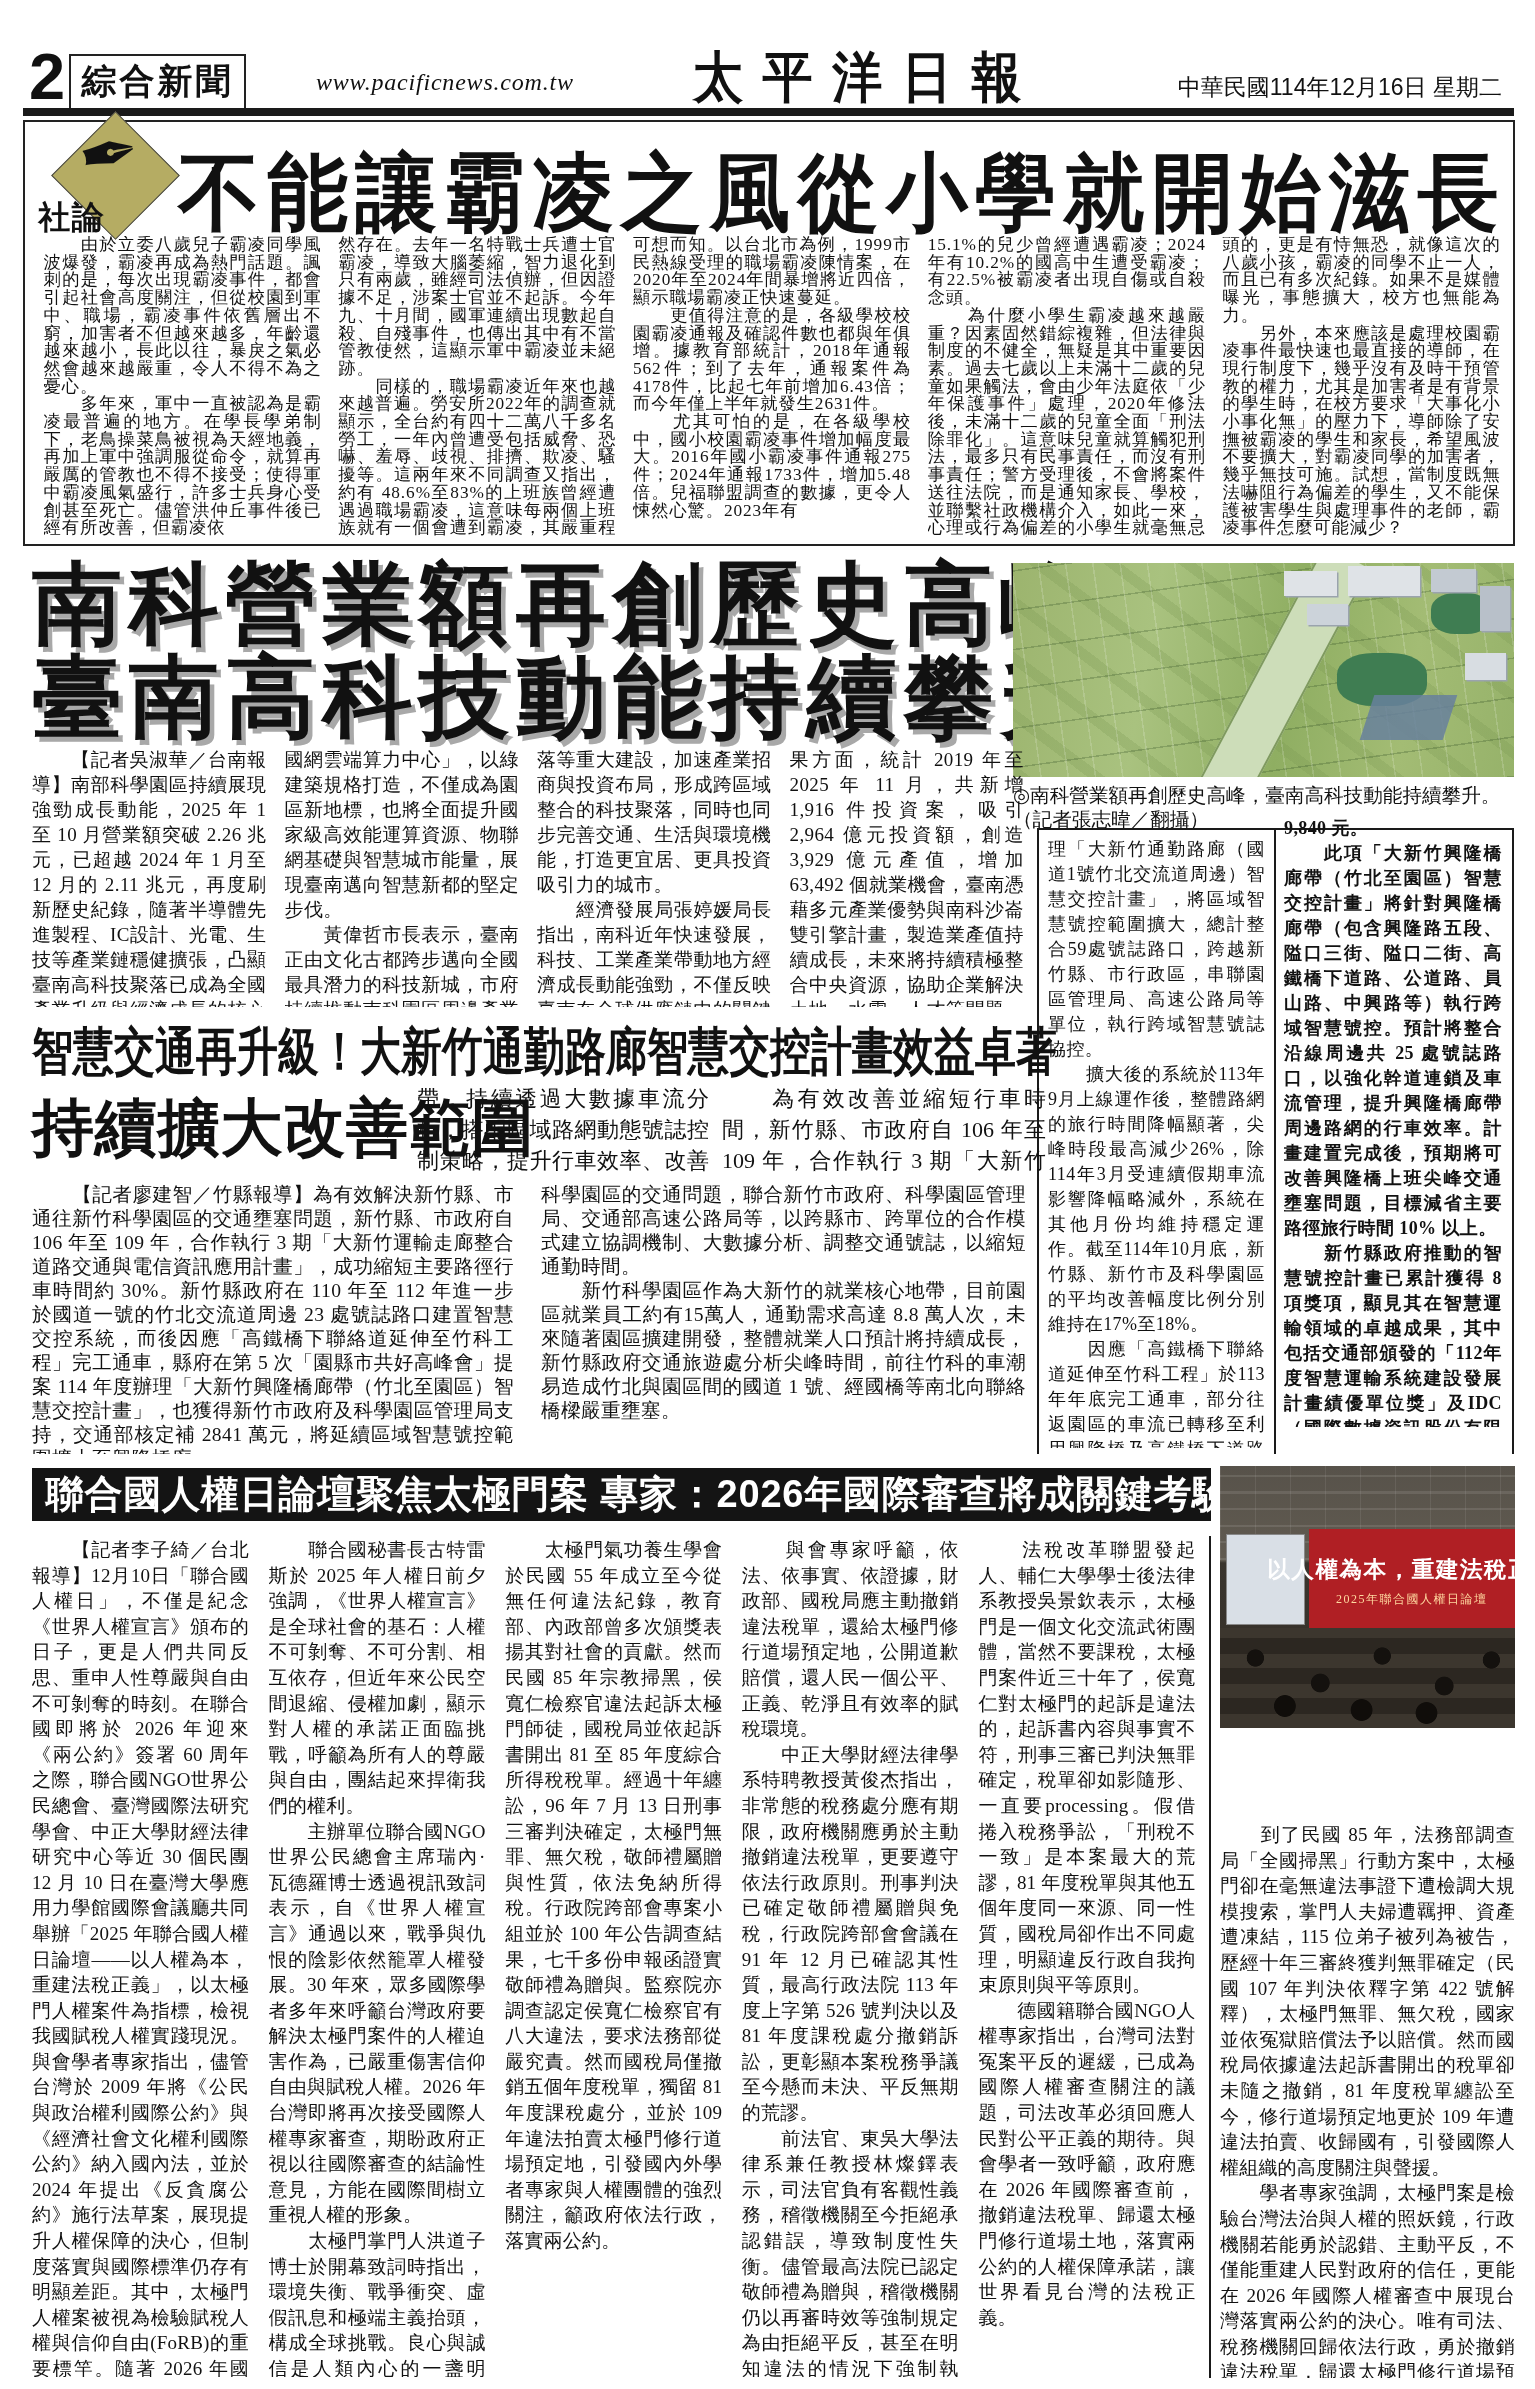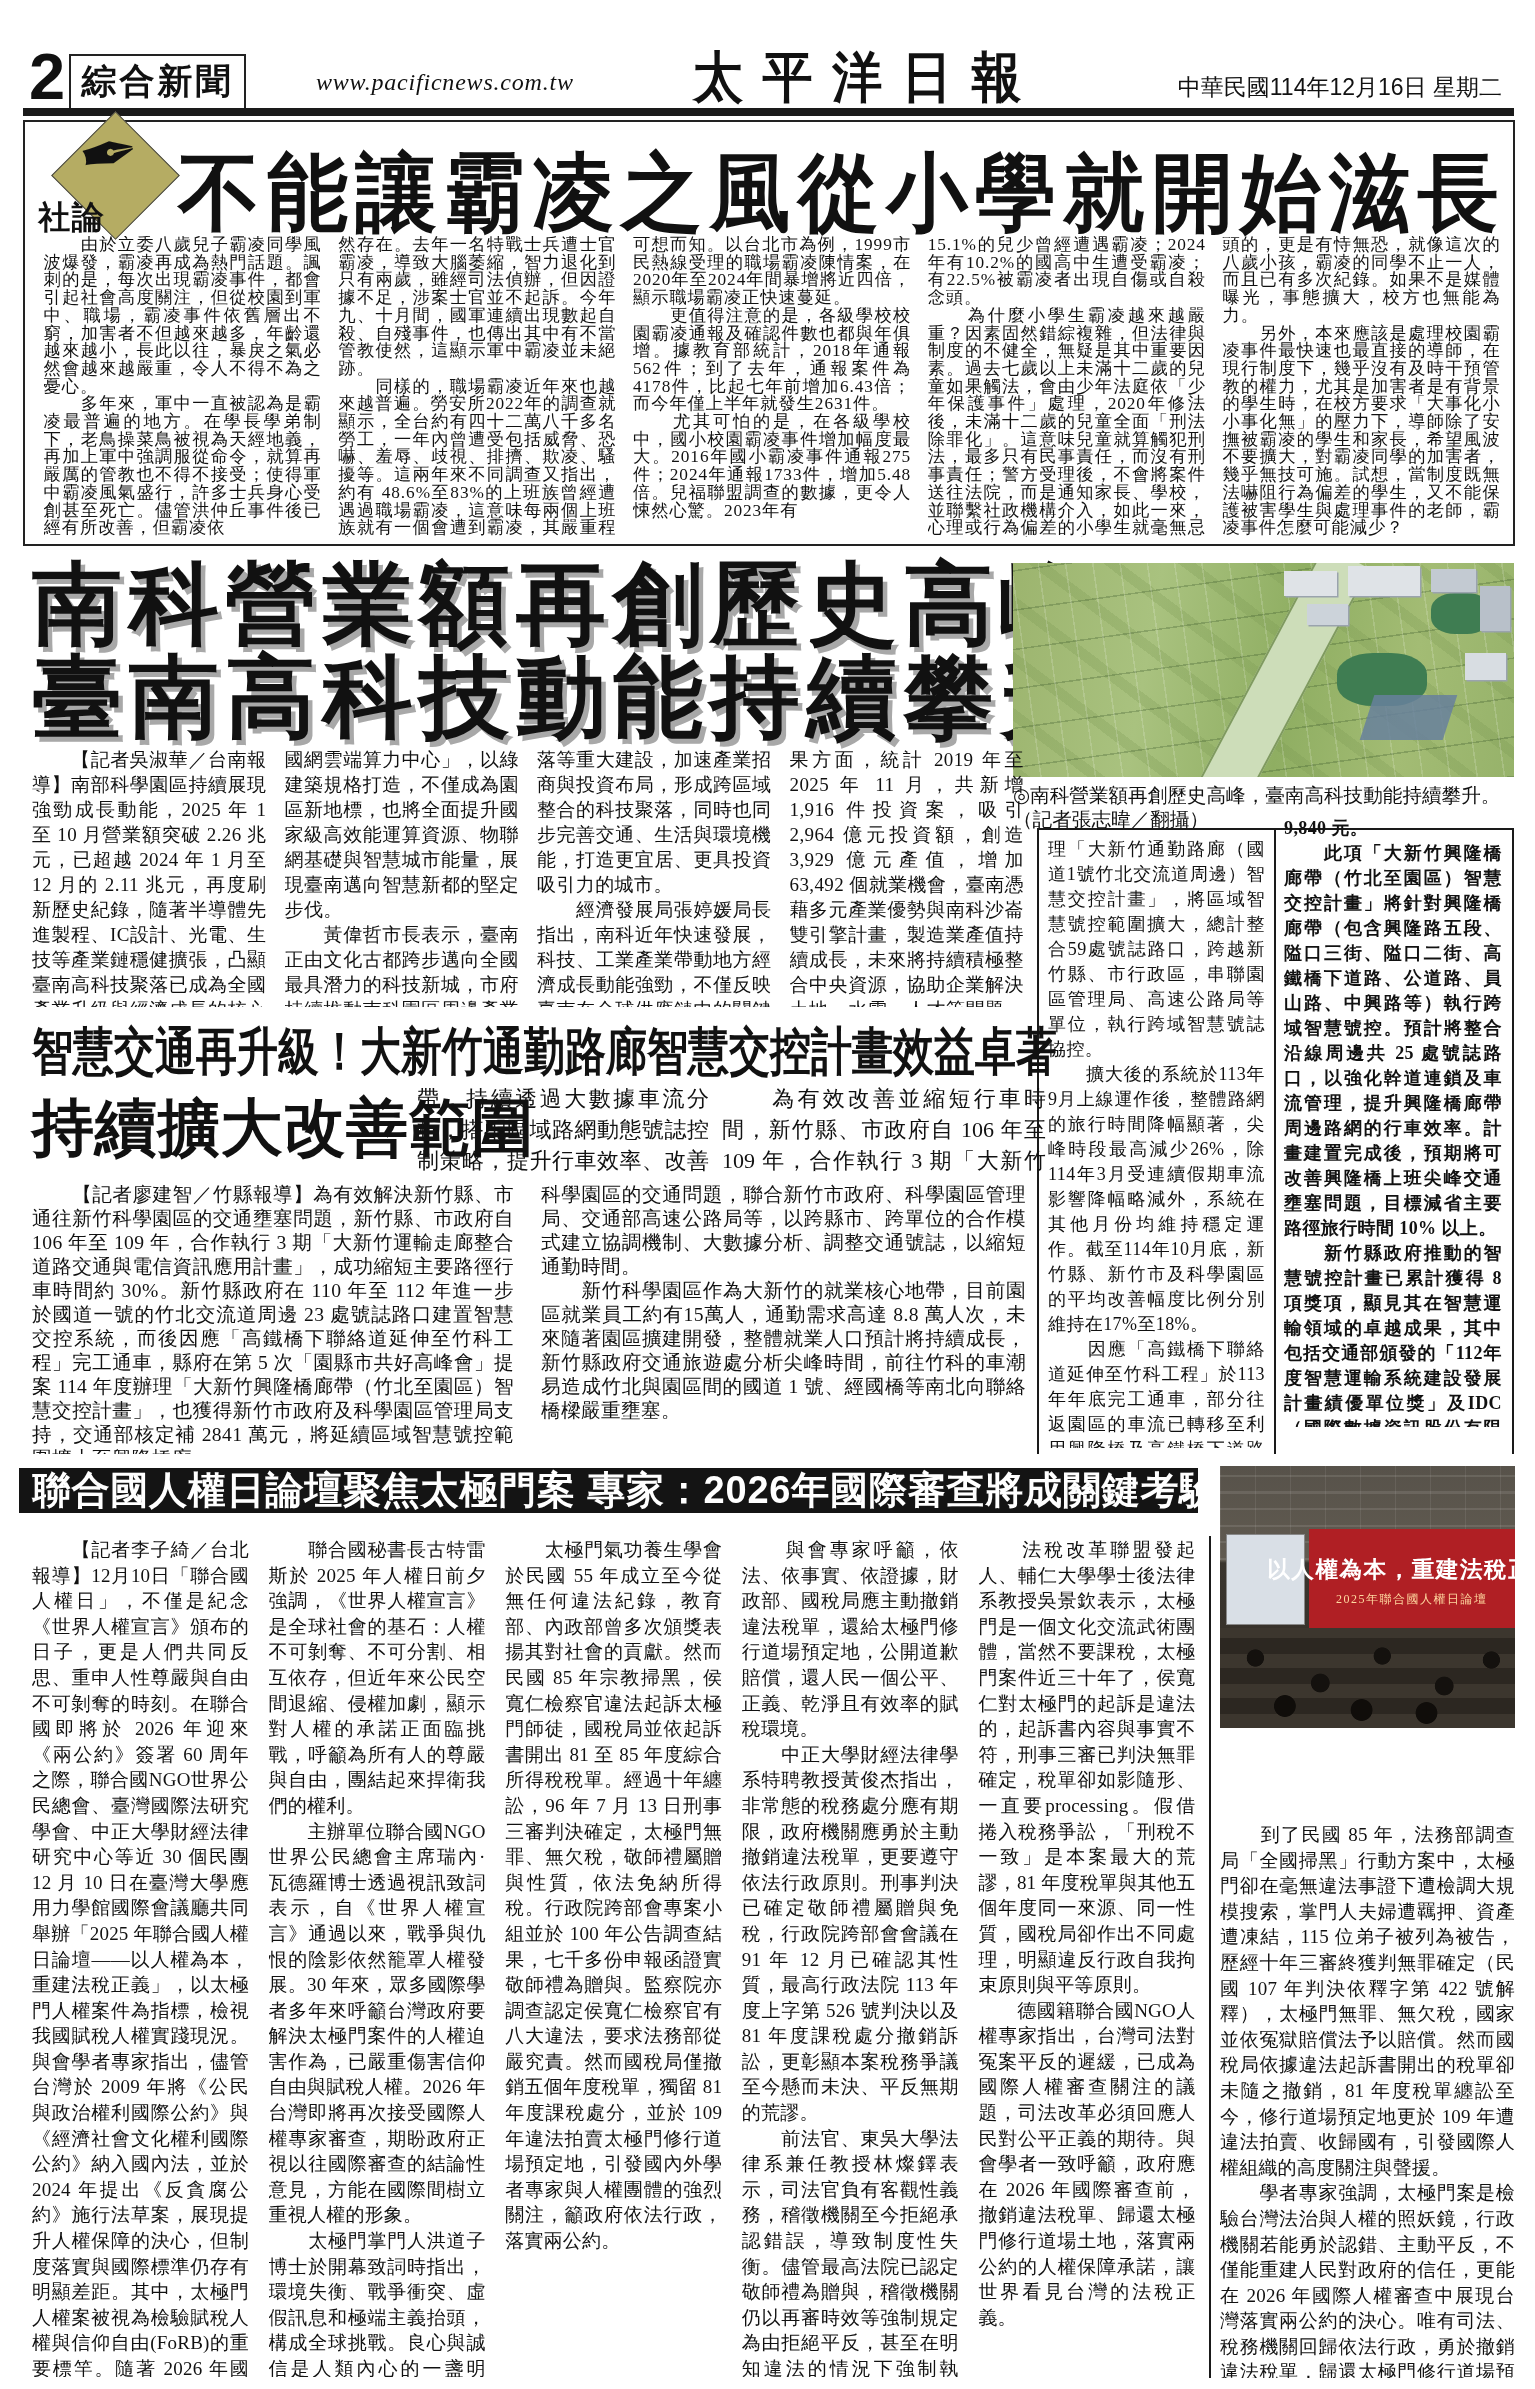--- a/index.html
+++ b/index.html
@@ -145,21 +145,21 @@
   <div class="abs midheadline2" style="left:32px;top:1086px;">持續擴大改善範圍</div>
   <div class="abs smalltext" style="left:397px;top:1083px;width:292px;height:96px;">帶，持續透過大數據車流分析，搭配區域路網動態號誌控制策略，提升行車效率、改善交通。
 　　新竹縣長楊文科表示，縣府致力紓解前往新竹</div>
   <div class="abs smalltext" style="left:702px;top:1083px;width:324px;height:96px;">　　為有效改善並縮短行車時間，新竹縣、市政府自 106 年至 109 年，合作執行 3 期「大新竹運輸走廊整合道路交通與電信資訊應用計畫」，針</div>
   <div class="abs" style="left:32px;top:1183px;width:994px;height:271px;display:flex;gap:27px;">
     <div class="widetext" style="width:482px;height:271px;">　　【記者廖建智／竹縣報導】為有效解決新竹縣、市通往新竹科學園區的交通壅塞問題，新竹縣、市政府自 106 年至 109 年，合作執行 3 期「大新竹運輸走廊整合道路交通與電信資訊應用計畫」，成功縮短主要路徑行車時間約 30%。新竹縣政府在 110 年至 112 年進一步於國道一號的竹北交流道周邊 23 處號誌路口建置智慧交控系統，而後因應「高鐵橋下聯絡道延伸至竹科工程」完工通車，縣府在第 5 次「園縣市共好高峰會」提案 114 年度辦理「大新竹興隆橋廊帶（竹北至園區）智慧交控計畫」，也獲得新竹市政府及科學園區管理局支持，交通部核定補 2841 萬元，將延續區域智慧號控範圍擴大至興隆橋廊</div>
     <div class="widetext" style="width:485px;height:271px;">科學園區的交通問題，聯合新竹市政府、科學園區管理局、交通部高速公路局等，以跨縣市、跨單位的合作模式建立協調機制、大數據分析、調整交通號誌，以縮短通勤時間。
 　　新竹科學園區作為大新竹的就業核心地帶，目前園區就業員工約有15萬人，通勤需求高達 8.8 萬人次，未來隨著園區擴建開發，整體就業人口預計將持續成長，新竹縣政府交通旅遊處分析尖峰時間，前往竹科的車潮易造成竹北與園區間的國道 1 號、經國橋等南北向聯絡橋樑嚴重壅塞。</div>
   </div>
 
-  <div class="abs blackbar" style="left:19px;top:1468px;width:1179px;height:45px;">
+  <div class="abs blackbar" style="left:32px;top:1468px;width:1179px;height:53px;">
     <span>聯合國人權日論壇聚焦太極門案 專家：2026年國際審查將成關鍵考驗</span>
   </div>
 
   <div class="abs photo2" style="left:1220px;top:1466px;width:295px;height:262px;">
     <div class="ceil"></div>
     <div class="screenL"></div>
     <div class="redpanel">
       <div class="t1">以人權為本，重建法稅正義</div>
       <div class="t2">2025年聯合國人權日論壇</div>
     </div>

